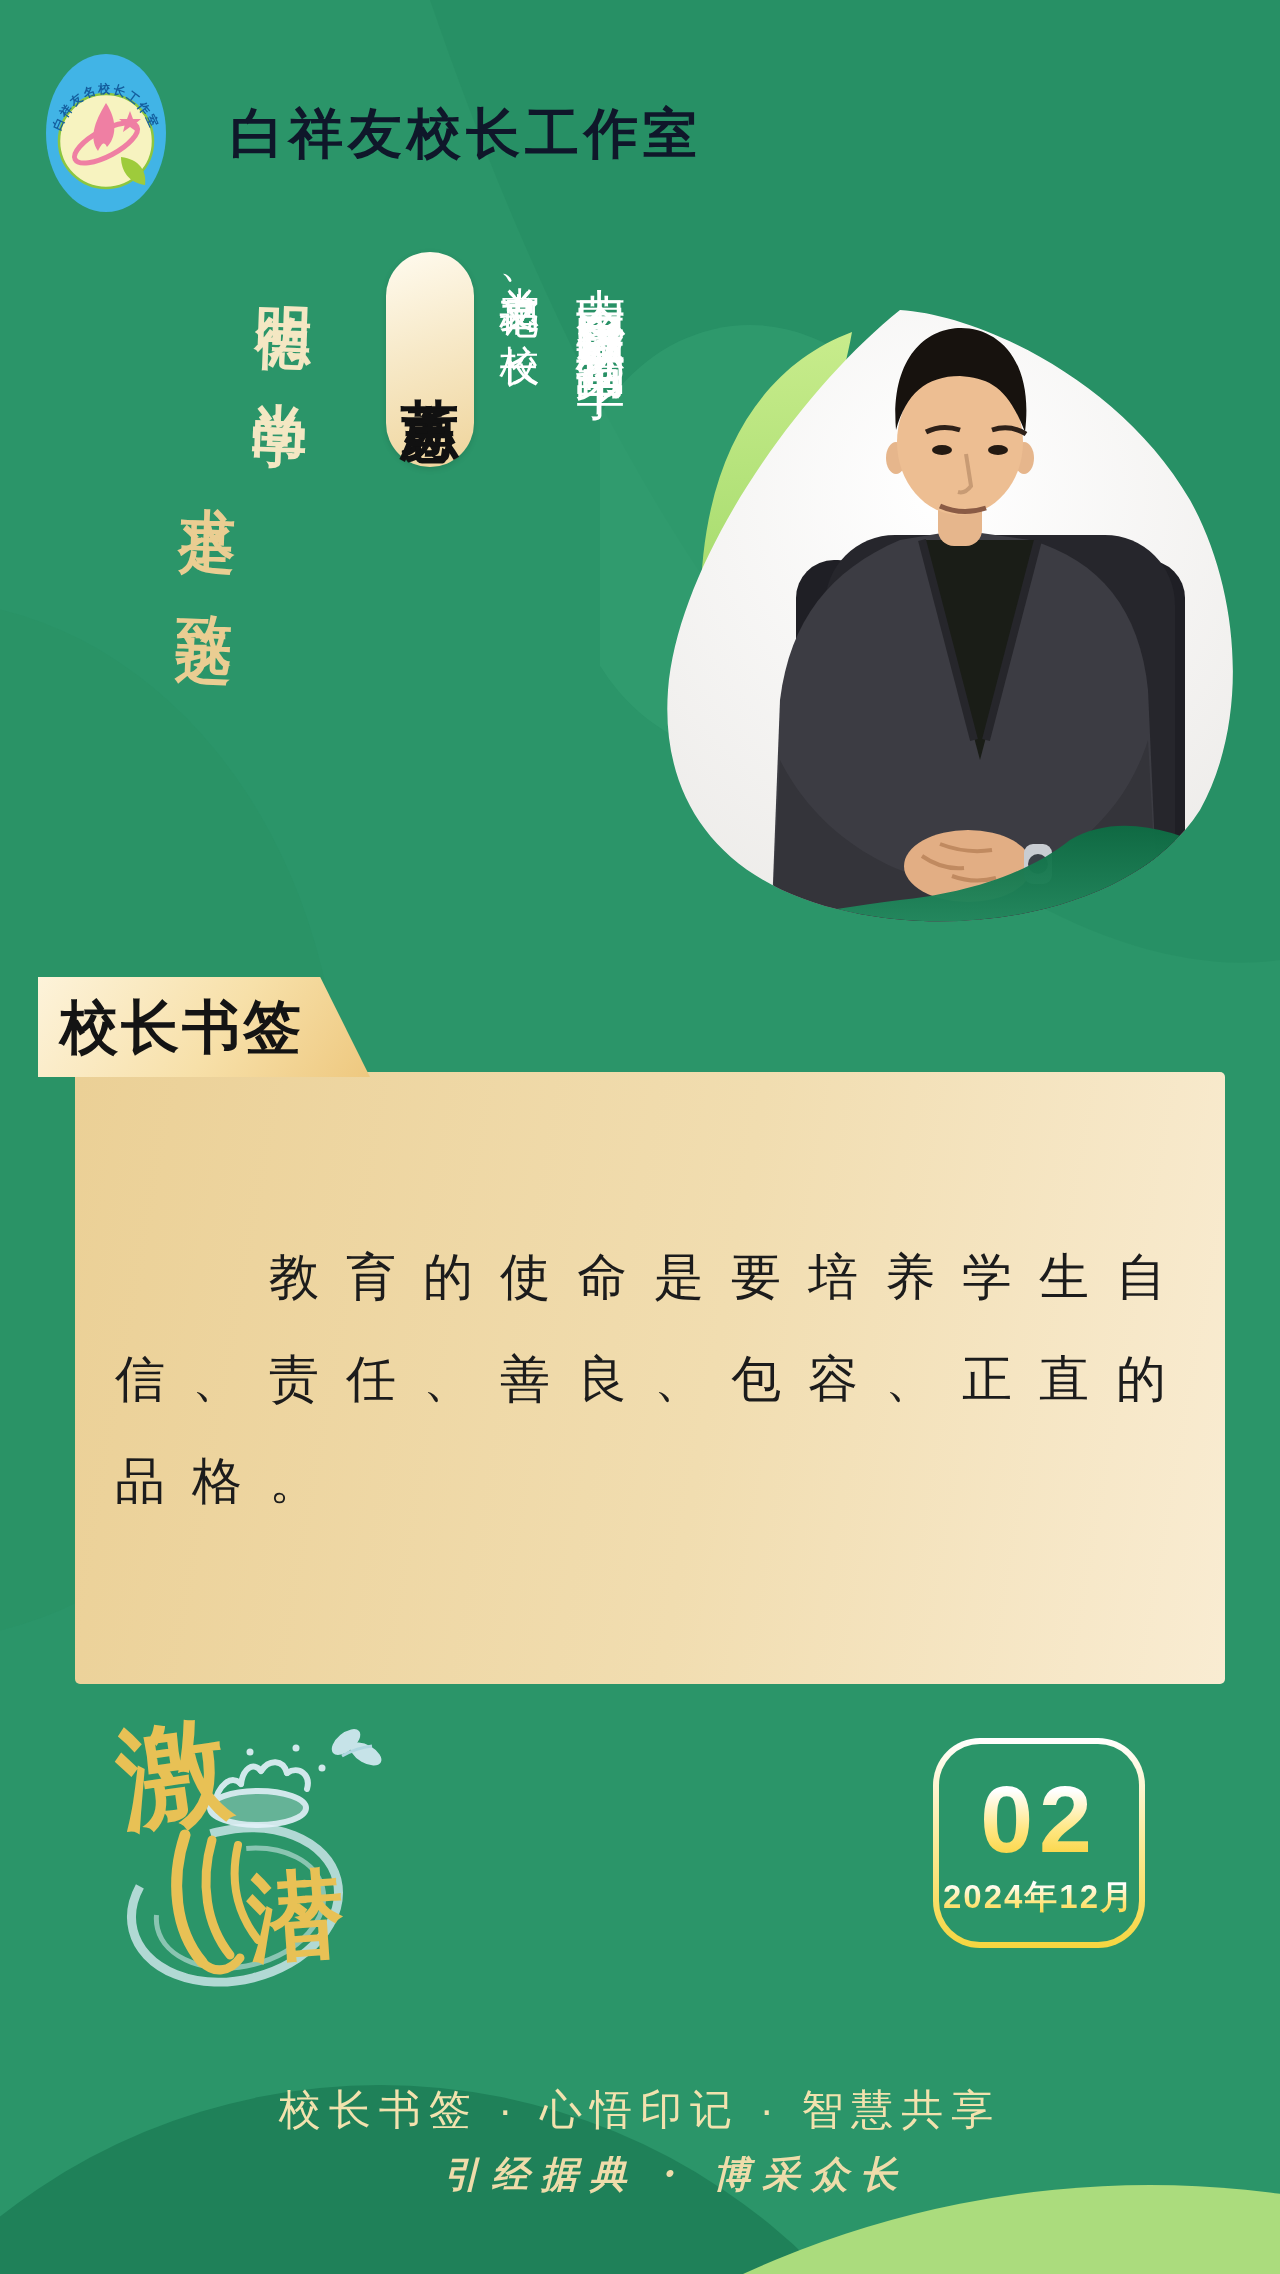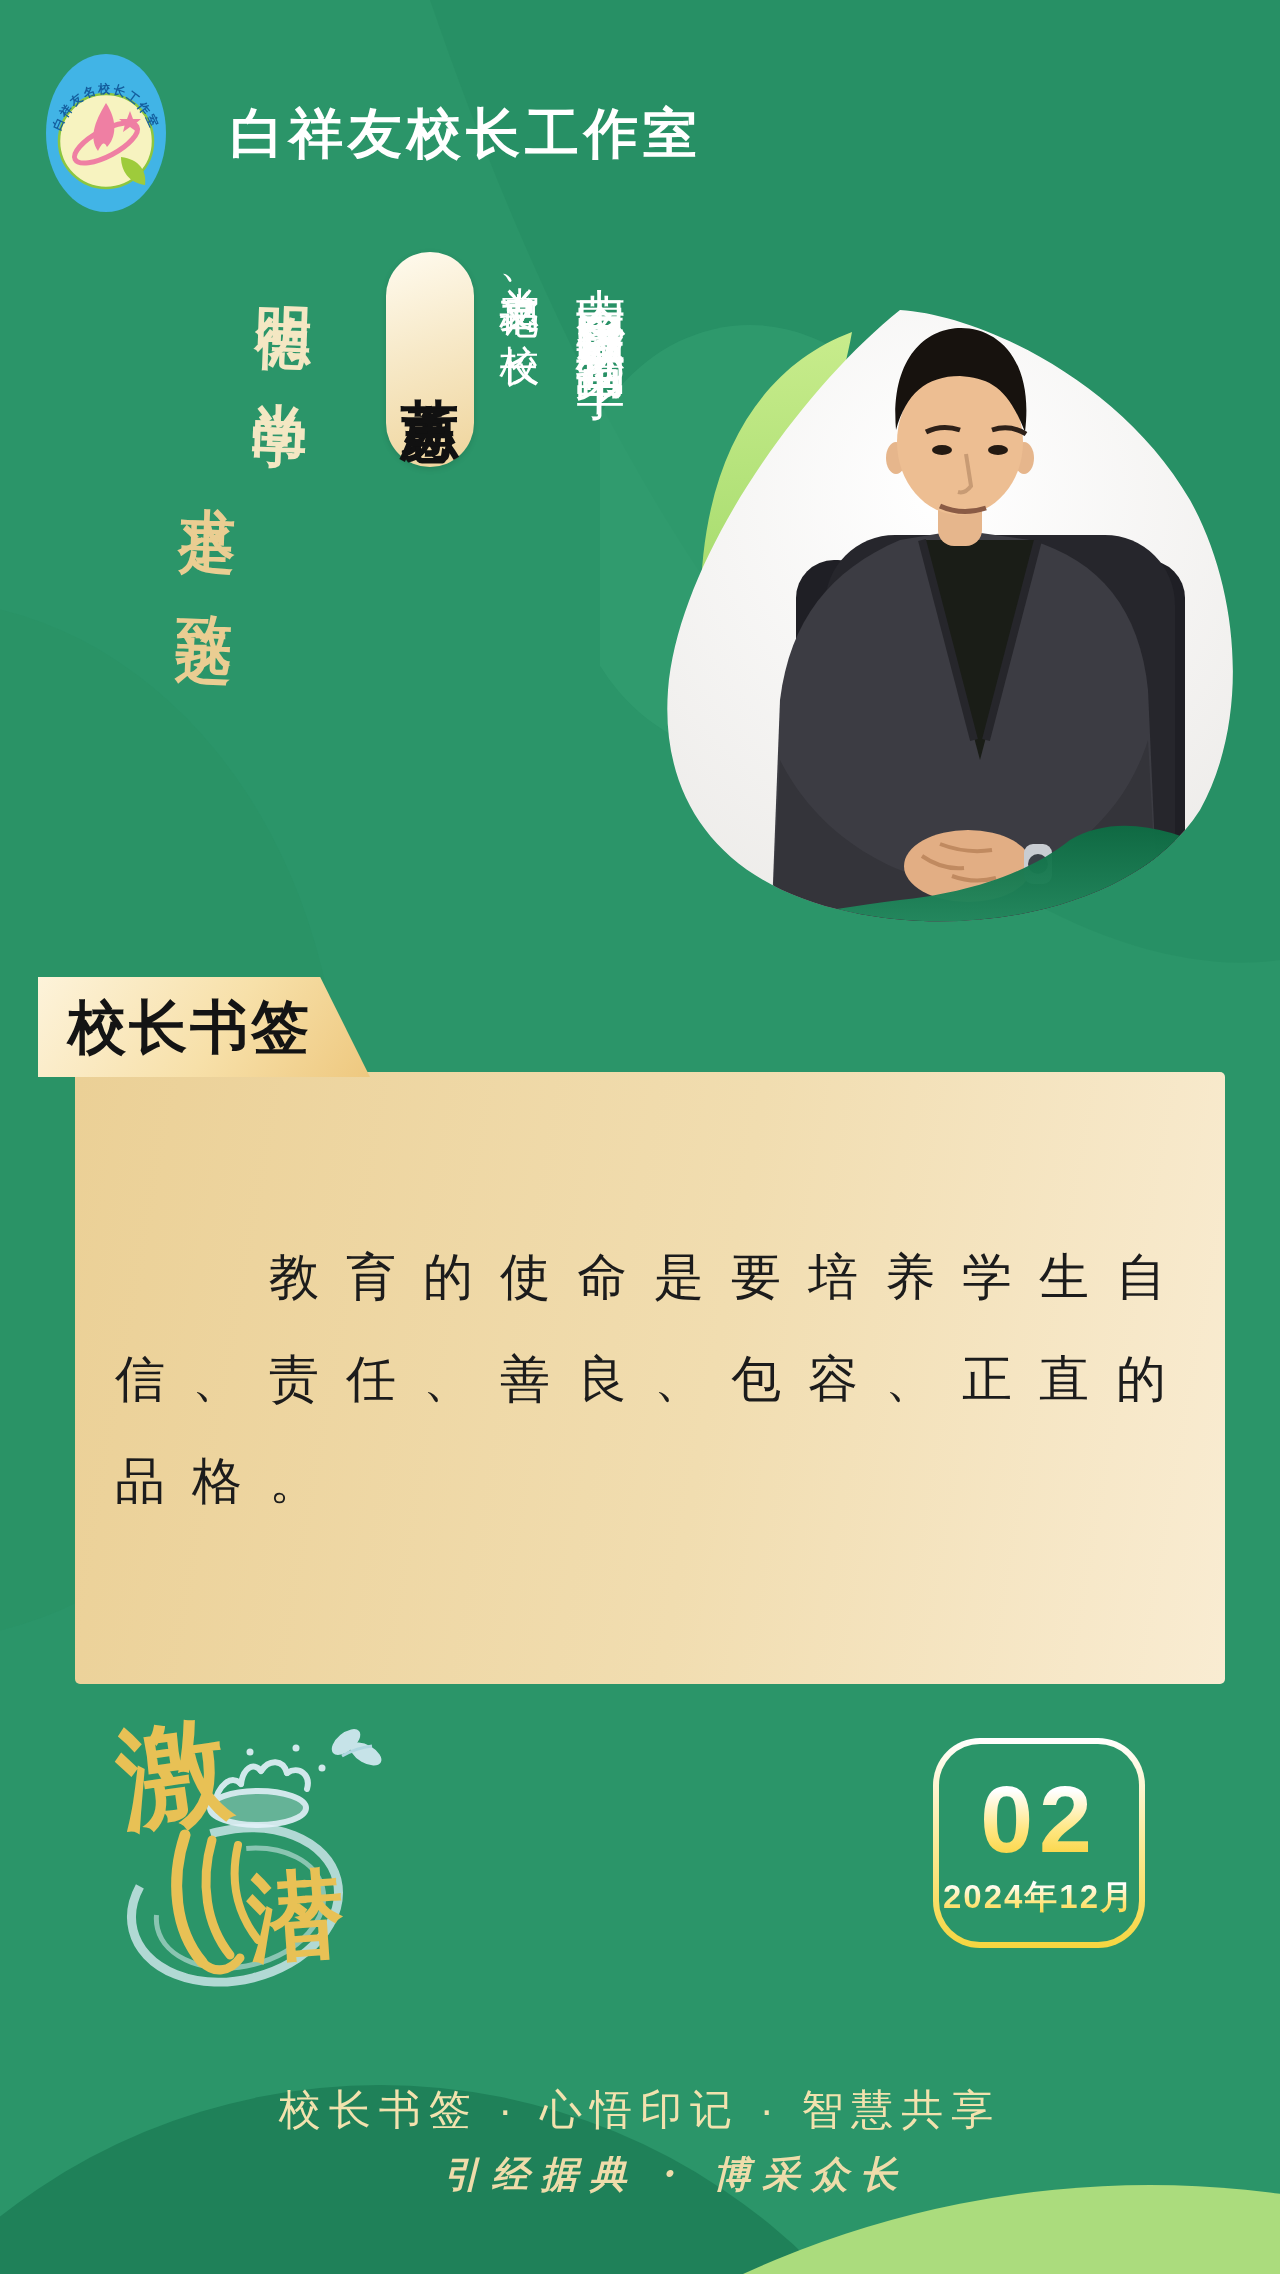--- a/index.html
+++ b/index.html
@@ -8,21 +8,21 @@
     background:#2B9569;
     font-family:"Liberation Sans","DejaVu Sans",sans-serif;
   }
   .abs{position:absolute;}
   svg{display:block;}
 
   
   .logo{left:45px;top:53px;width:122px;height:160px;}
   .workshop-title{
     left:230px;top:100px;font-size:54px;line-height:66px;font-weight:bold;
-    color:#ffffff;letter-spacing:5px;white-space:nowrap;
+    color:#0f172a;letter-spacing:5px;white-space:nowrap;
   }
 
   
   .v{writing-mode:vertical-rl;text-orientation:upright;}
   .motto-1{
     left:250px;top:262px;height:300px;font-size:56px;line-height:64px;
     color:#F4E7C3;letter-spacing:10px;
     font-family:"DejaVu Serif","Liberation Serif",serif;font-weight:bold;
     transform:rotate(2deg);
   }
@@ -55,21 +55,21 @@
   .photo-svg{left:600px;top:240px;width:680px;height:720px;}
 
   
   .section-banner{
     left:38px;top:977px;width:332px;height:100px;
     background:linear-gradient(125deg,#FDF3DA 0%,#F7E0A9 55%,#EEC87F 100%);
     clip-path:polygon(0 0,85% 0,100% 100%,0 100%);
     z-index:4;
   }
   .section-banner span{
-    display:block;padding-left:30px;line-height:100px;font-size:58px;
+    display:block;padding-left:22px;line-height:100px;font-size:58px;
     font-weight:bold;color:#141414;letter-spacing:3px;white-space:nowrap;
   }
 
   
   .quote-card{
     left:75px;top:1072px;width:1150px;height:612px;border-radius:5px;
     background:linear-gradient(100deg,#EBD096 0%,#F1DDB0 55%,#F9ECD2 100%);
     z-index:3;
   }
   .quote-text{

